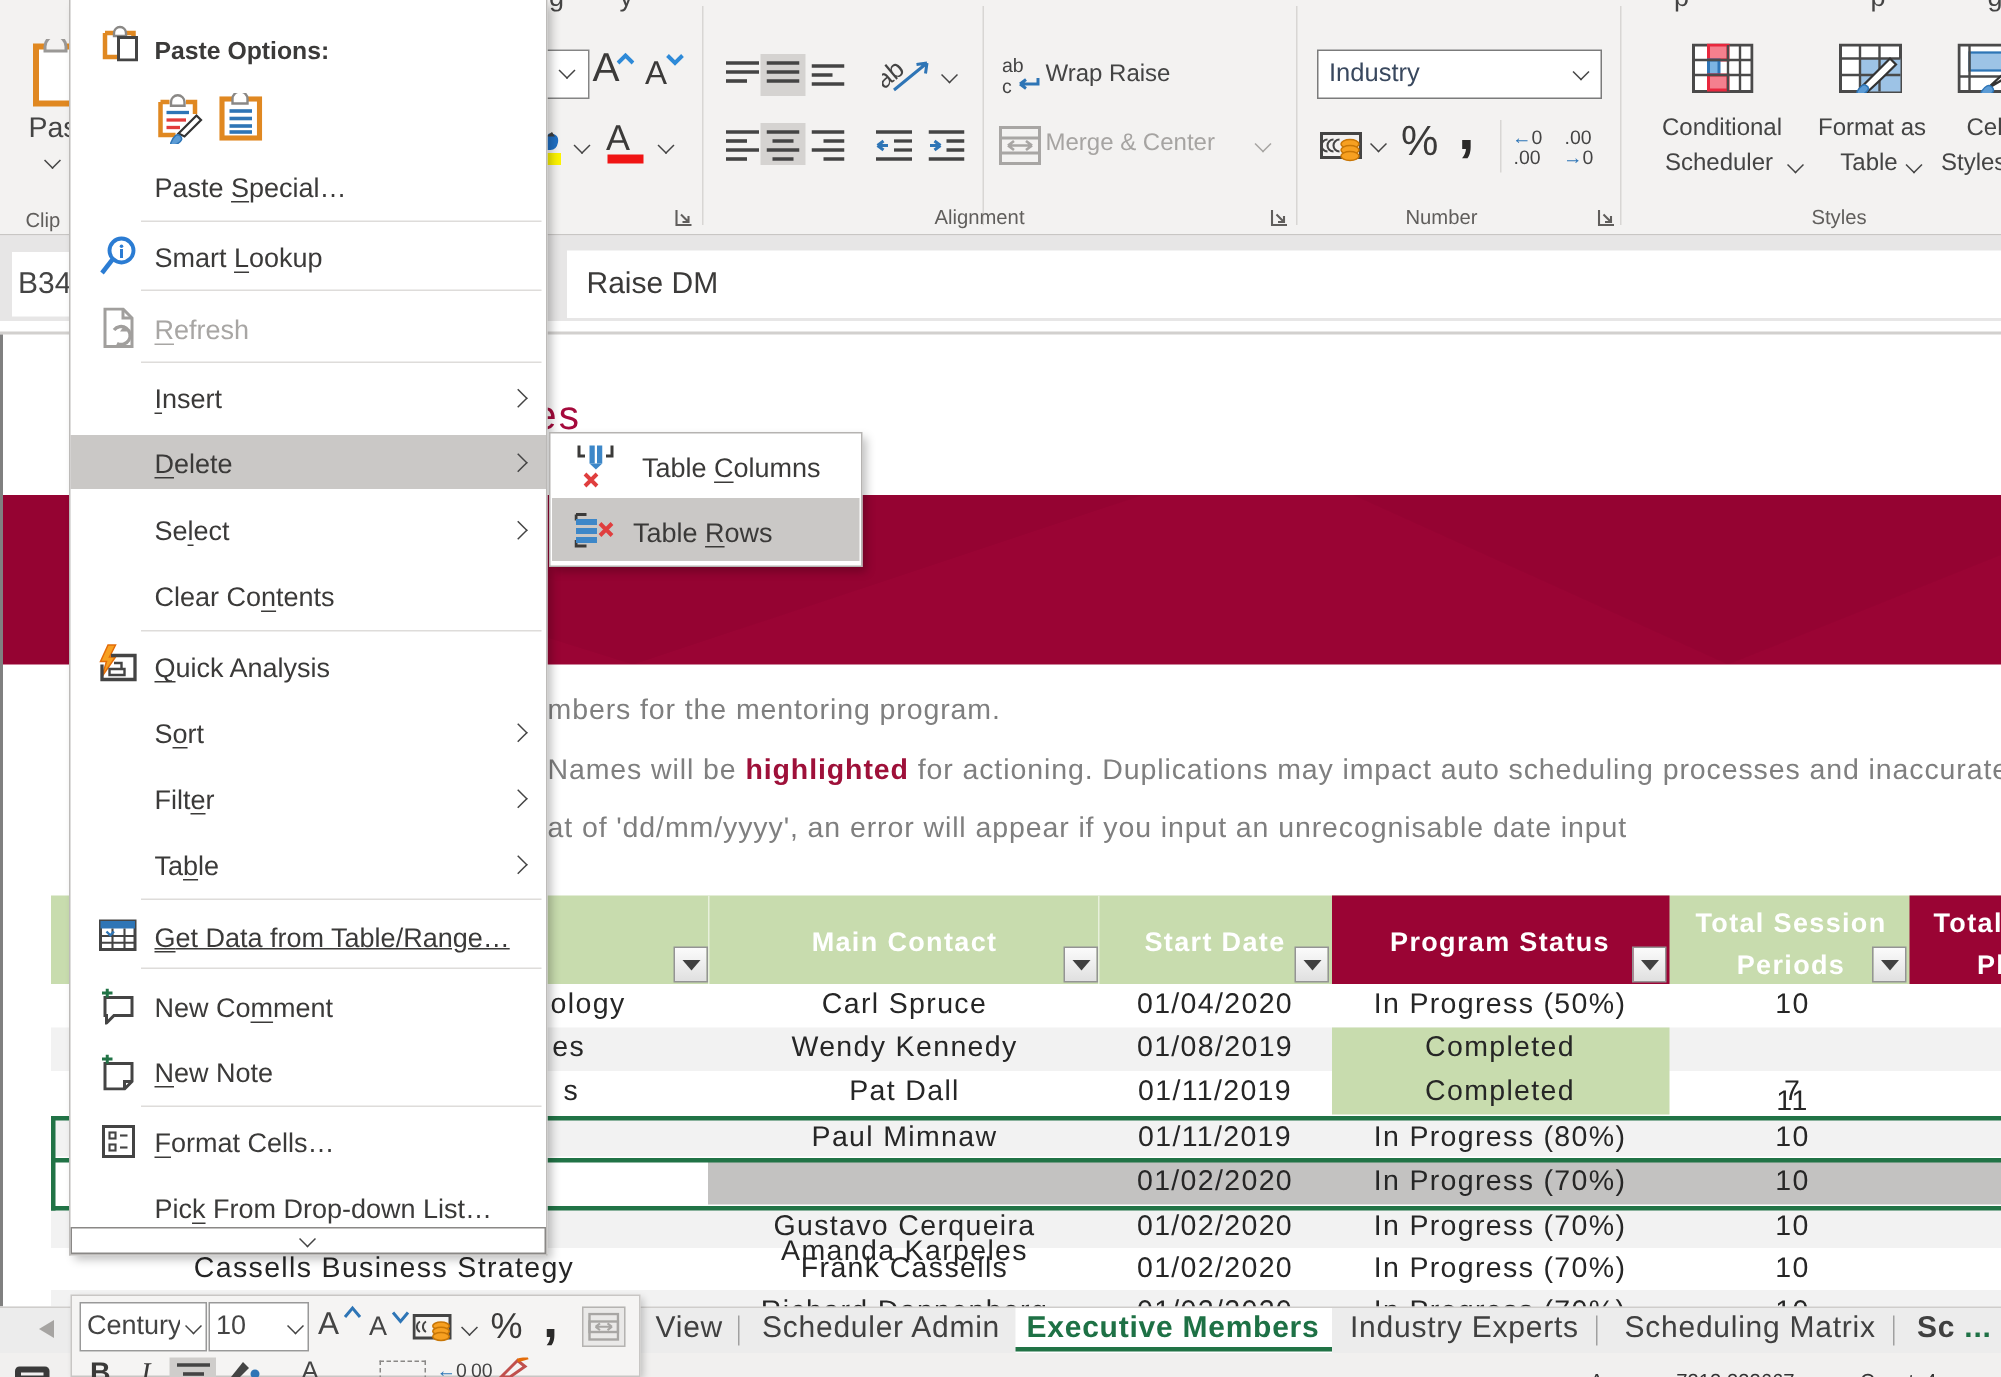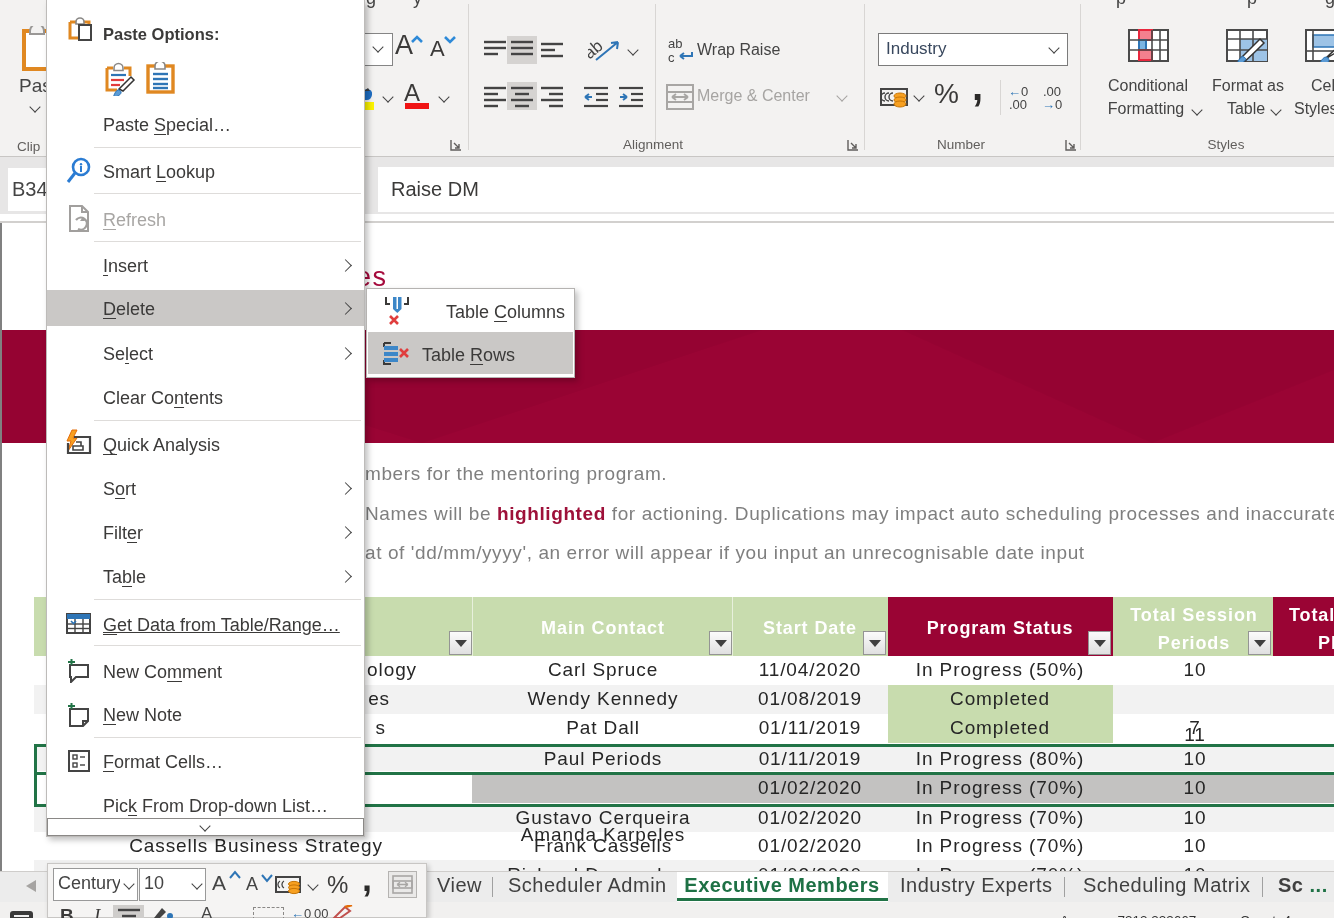--- a/index.html
+++ b/index.html
@@ -199,21 +199,21 @@
   <rect x="11" y="11" width="7" height="10" fill="#7cb4e2" stroke="#2e75b6" stroke-width="2"></rect>
   <rect x="11" y="21" width="13" height="10" fill="#f4808e" stroke="#e8283e" stroke-width="2"></rect>
   <g stroke="#4a4a4a" stroke-width="1.6" fill="none">
       <line x1="1" y1="11" x2="40" y2="11"></line>
       <line x1="1" y1="21" x2="40" y2="21"></line>
       <line x1="24" y1="1" x2="24" y2="32"></line>
       <line x1="32" y1="1" x2="32" y2="32"></line>
     </g>
 </svg>
 <div class="a ctr" style="left:1148px;top:77px;font-size:16px;color:#444;">Conditional</div>
-<div class="a ctr nw" style="left:1146px;top:100px;font-size:16px;color:#444;">Formatting</div>
+<div class="a ctr nw" style="left:1146px;top:100px;font-size:16px;color:#444;">Scheduler</div>
 <div class="a cv" style="left:1193px;top:106px;border-width:1.5px;"></div>
 <svg class="a" style="left:1226px;top:29px;" width="42" height="33">
   <rect x="1" y="1" width="40" height="31" fill="#fff" stroke="#4a4a4a" stroke-width="2"></rect>
   <rect x="14" y="10" width="27" height="22" fill="#9dc3e6"></rect>
   <g stroke="#4a4a4a" stroke-width="1.6" fill="none">
       <line x1="1" y1="10" x2="41" y2="10"></line>
       <line x1="1" y1="21" x2="41" y2="21"></line>
       <line x1="14" y1="1" x2="14" y2="32"></line>
       <line x1="27" y1="1" x2="27" y2="32"></line>
     </g>
@@ -297,34 +297,34 @@
 <div class="a" style="left:888px;top:685px;width:225px;height:58px;background:#c8dcae;"></div>
 <div class="a" style="left:472px;top:774px;width:862px;height:29px;background:#c3c2c1;"></div>
 
 <div class="a gline" style="left:34px;top:744px;width:1300px;"></div>
 <div class="a gline" style="left:34px;top:772px;width:1300px;"></div>
 <div class="a gline" style="left:34px;top:804px;width:1300px;"></div>
 <div class="a" style="left:34px;top:744px;width:3px;height:63px;background:#217346;"></div>
 
 <div class="a cell r" style="left:417px;top:659px;">ology</div>
 <div class="a cell ctr" style="left:603px;top:659px;">Carl Spruce</div>
-<div class="a cell ctr" style="left:810px;top:659px;">11/04/2020</div>
+<div class="a cell ctr" style="left:810px;top:659px;">01/04/2020</div>
 <div class="a cell ctr" style="left:1000px;top:659px;">In Progress (50%)</div>
 <div class="a cell ctr" style="left:1195px;top:659px;">10</div>
 <div class="a cell r" style="left:390px;top:688px;">es</div>
 <div class="a cell ctr" style="left:603px;top:688px;">Wendy Kennedy</div>
 <div class="a cell ctr" style="left:810px;top:688px;">01/08/2019</div>
 <div class="a cell ctr" style="left:1000px;top:688px;">Completed</div>
 <div class="a cell ctr" style="left:1195px;top:688px;margin-top:36px;">11</div>
 <div class="a cell r" style="left:386px;top:717px;">s</div>
 <div class="a cell ctr" style="left:603px;top:717px;">Pat Dall</div>
 <div class="a cell ctr" style="left:810px;top:717px;">01/11/2019</div>
 <div class="a cell ctr" style="left:1000px;top:717px;">Completed</div>
 <div class="a cell ctr" style="left:1195px;top:717px;">7</div>
-<div class="a cell ctr" style="left:603px;top:748px;">Paul Periods</div>
+<div class="a cell ctr" style="left:603px;top:748px;">Paul Mimnaw</div>
 <div class="a cell ctr" style="left:810px;top:748px;">01/11/2019</div>
 <div class="a cell ctr" style="left:1000px;top:748px;">In Progress (80%)</div>
 <div class="a cell ctr" style="left:1195px;top:748px;">10</div>
 <div class="a cell ctr" style="left:603px;top:777px;margin-top:47px;">Amanda Karpeles</div>
 <div class="a cell ctr" style="left:810px;top:777px;">01/02/2020</div>
 <div class="a cell ctr" style="left:1000px;top:777px;">In Progress (70%)</div>
 <div class="a cell ctr" style="left:1195px;top:777px;">10</div>
 <div class="a cell ctr" style="left:603px;top:807px;">Gustavo Cerqueira</div>
 <div class="a cell ctr" style="left:810px;top:807px;">01/02/2020</div>
 <div class="a cell ctr" style="left:1000px;top:807px;">In Progress (70%)</div>
@@ -514,21 +514,21 @@
 <div class="a cv" style="left:201px;top:822px;"></div>
 <div id="submenu" class="a"></div>
 <div class="a" style="left:368px;top:332px;width:205px;height:42px;background:#cac8c6;"></div>
 <svg class="a" style="left:384px;top:296px;" width="30" height="30">
   <path d="M2 1 v7 h4 M24 1 v7 h-4" fill="none" stroke="#3b3a39" stroke-width="2"></path>
   <rect x="9" y="1" width="3.5" height="12" fill="#3d87c8"></rect>
   <rect x="14" y="1" width="3.5" height="12" fill="#3d87c8"></rect>
   <path d="M9 13 h8.5 l-4.2 4 z" fill="#3d87c8"></path>
   <path d="M6 20 l8 8 M14 20 l-8 8" stroke="#e03e3e" stroke-width="2.6"></path>
 </svg>
-<div class="a mi nw" style="left:446px;top:302px;">Table <u>C</u>olumns</div>
+<div class="a mi nw" style="left:428px;top:302px;">Table <u>C</u>olumns</div>
 <svg class="a" style="left:383px;top:340px;" width="30" height="28">
   <path d="M1 3 h7 M1 3 v4 M1 20 v4 h7" fill="none" stroke="#3b3a39" stroke-width="2"></path>
   <g fill="#3d87c8">
       <rect x="1" y="6" width="14" height="4"></rect>
       <rect x="1" y="12" width="14" height="4"></rect>
       <rect x="1" y="18" width="14" height="4"></rect>
     </g>
   <path d="M17 9 l8 8 M25 9 l-8 8" stroke="#e03e3e" stroke-width="2.6"></path>
 </svg>
 <div class="a mi nw" style="left:422px;top:345px;">Table <u>R</u>ows</div>

